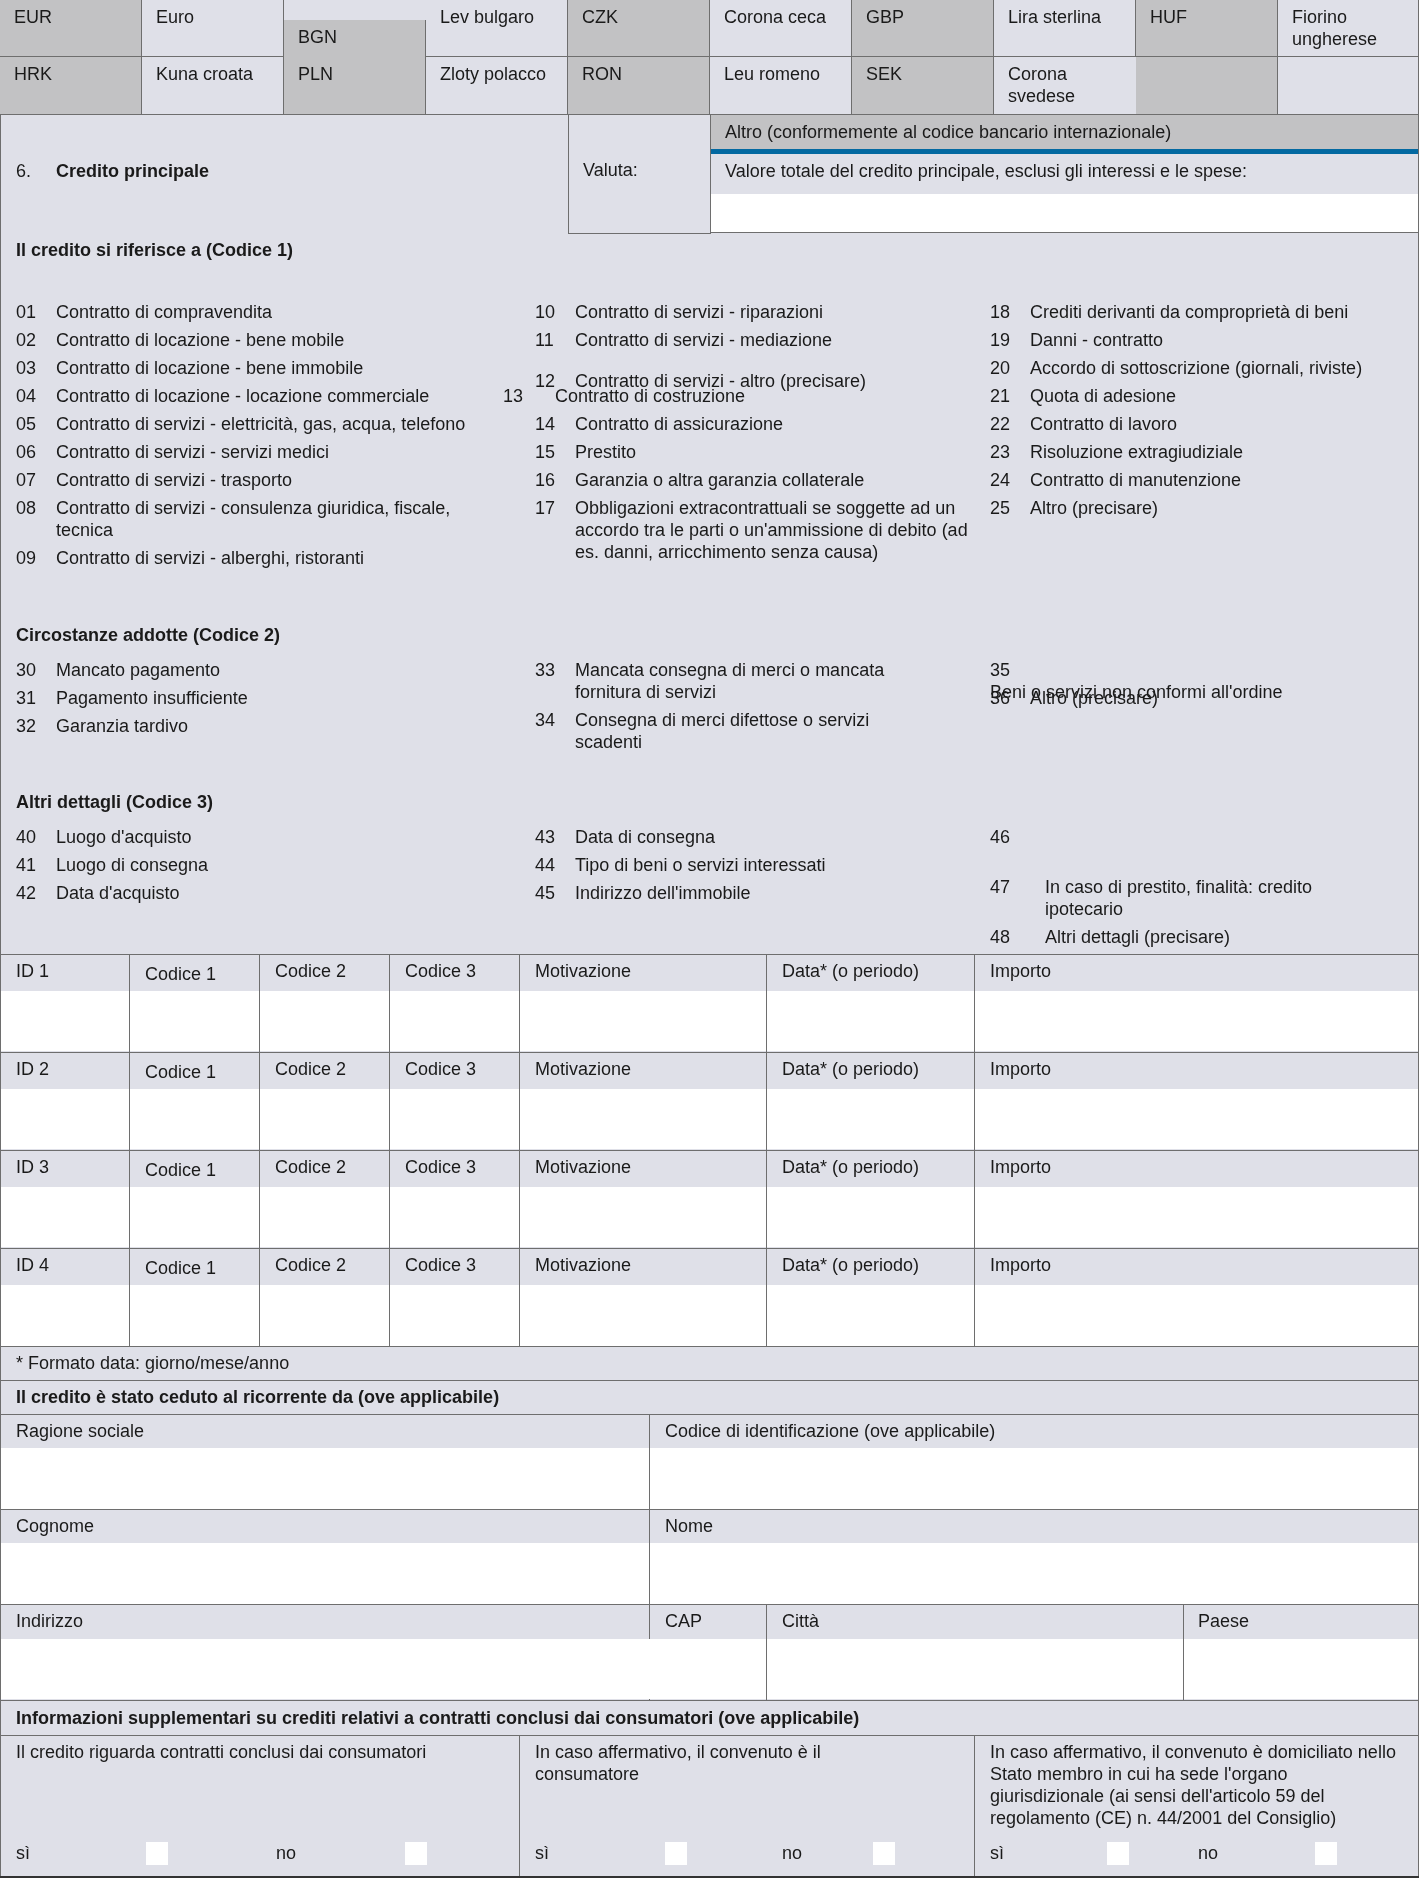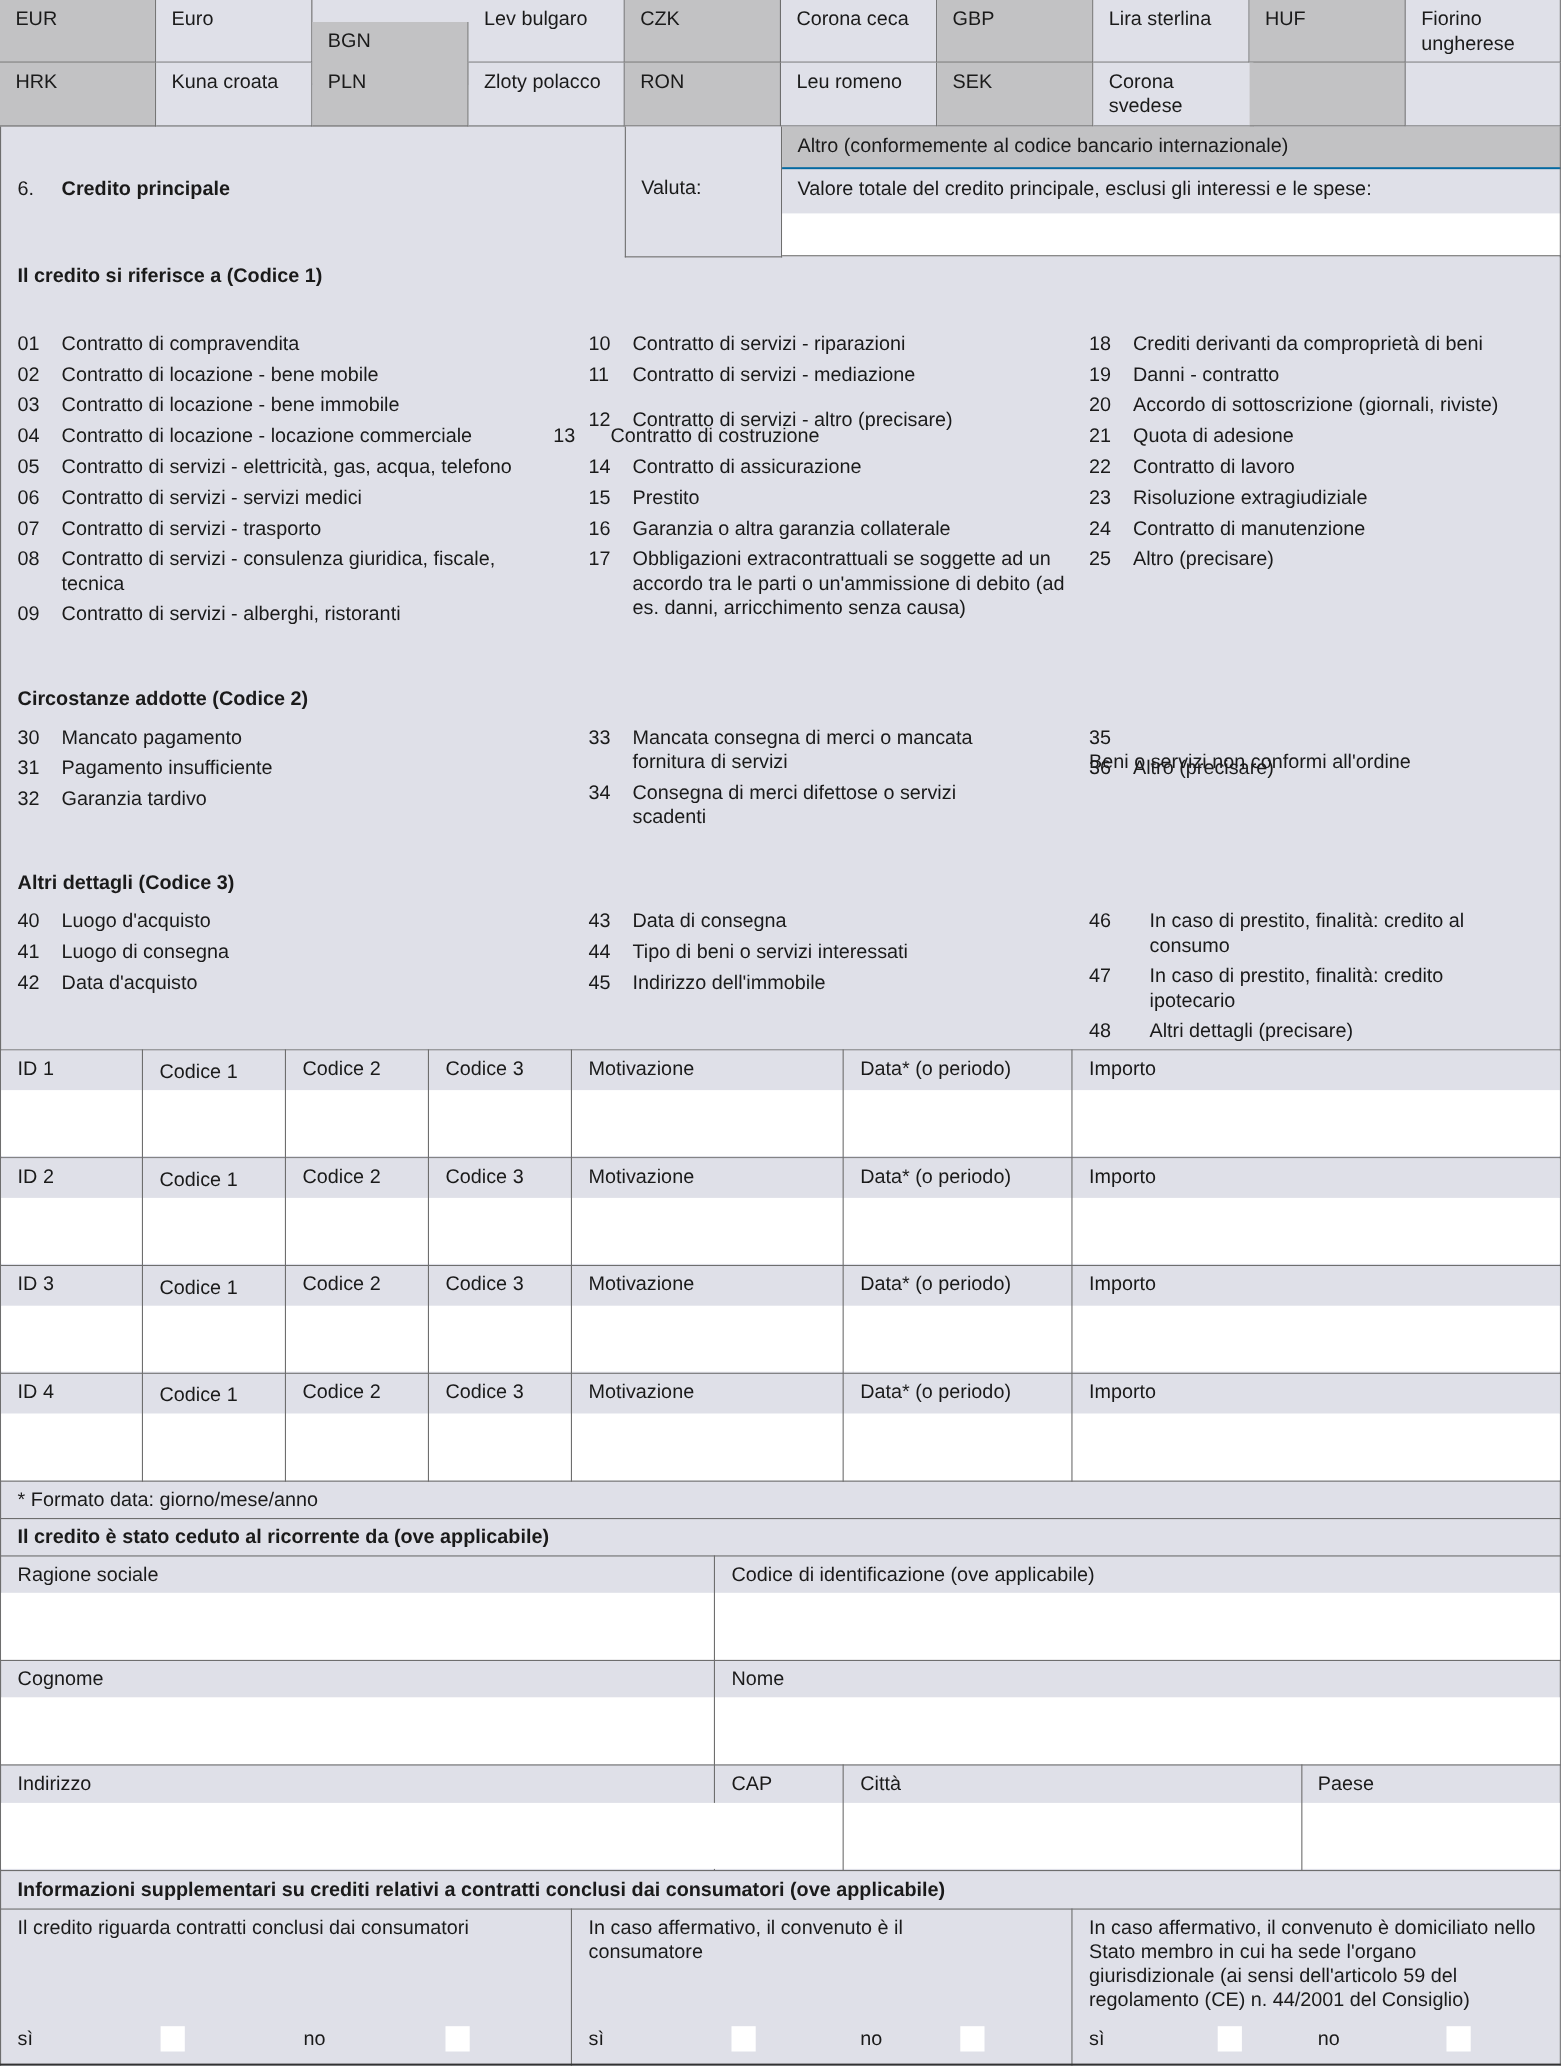--- a/index.html
+++ b/index.html
@@ -50,21 +50,21 @@
   <div class="cell dark" style="left:1136px;top:57px;width:142px;height:58px;"></div>
   <div class="cell light" style="left:1278px;top:57px;width:141px;height:58px;"></div>
 </div>
 
 <div class="abs" style="left:16px;top:160px;line-height:22px;">
   <span style="display:inline-block;width:40px;">6.</span><span class="bold">Credito principale</span>
 </div>
 <div class="abs light" style="left:568px;top:115px;width:143px;height:119px;border-left:1px solid #6e6e6e;border-right:1px solid #6e6e6e;border-bottom:1px solid #6e6e6e;">
   <span class="abs" style="left:14px;top:45px;">Valuta:</span>
 </div>
-<div class="abs dark" style="left:711px;top:115px;width:708px;height:39px;border-bottom:2px solid #0369a1;padding:6px 14px;line-height:22px;">
+<div class="abs dark" style="left:711px;top:115px;width:708px;height:39px;border-bottom:5px solid #0369a1;padding:6px 14px;line-height:22px;">
   <span>Altro (conformemente al codice bancario internazionale)</span>
 </div>
 <div class="abs light" style="left:711px;top:154px;width:708px;height:40px;padding:6px 14px;line-height:22px;">
   <span>Valore totale del credito principale, esclusi gli interessi e le spese:</span>
 </div>
 <div class="abs white" style="left:711px;top:194px;width:708px;height:39px;border-bottom:1px solid #6e6e6e;"></div>
 <div class="vline" style="left:1418px;top:115px;height:119px;"></div>
 
 <div class="sec-title" style="top:240px;">Il credito si riferisce a (Codice 1)</div>
 
@@ -225,21 +225,20 @@
     <span class="code-num">44</span>
     <span class="code-txt">Tipo di beni o servizi interessati</span>
   </div>
 <div class="code-item" style="left:535px;top:882px;width:440px;">
     <span class="code-num">45</span>
     <span class="code-txt">Indirizzo dell'immobile</span>
   </div>
 
 <div class="code-item" style="left:990px;top:826px;width:400px;">
     <span class="code-num" style="width:55px;">46</span>
-    <span class="code-txt">In caso di prestito, finalità: credito al consumo</span>
   </div>
 <div class="code-item" style="left:990px;top:876px;width:400px;">
     <span class="code-num" style="width:55px;">47</span>
     <span class="code-txt">In caso di prestito, finalità: credito ipotecario</span>
   </div>
 <div class="code-item" style="left:990px;top:926px;width:400px;">
     <span class="code-num" style="width:55px;">48</span>
     <span class="code-txt">Altri dettagli (precisare)</span>
   </div>
 

